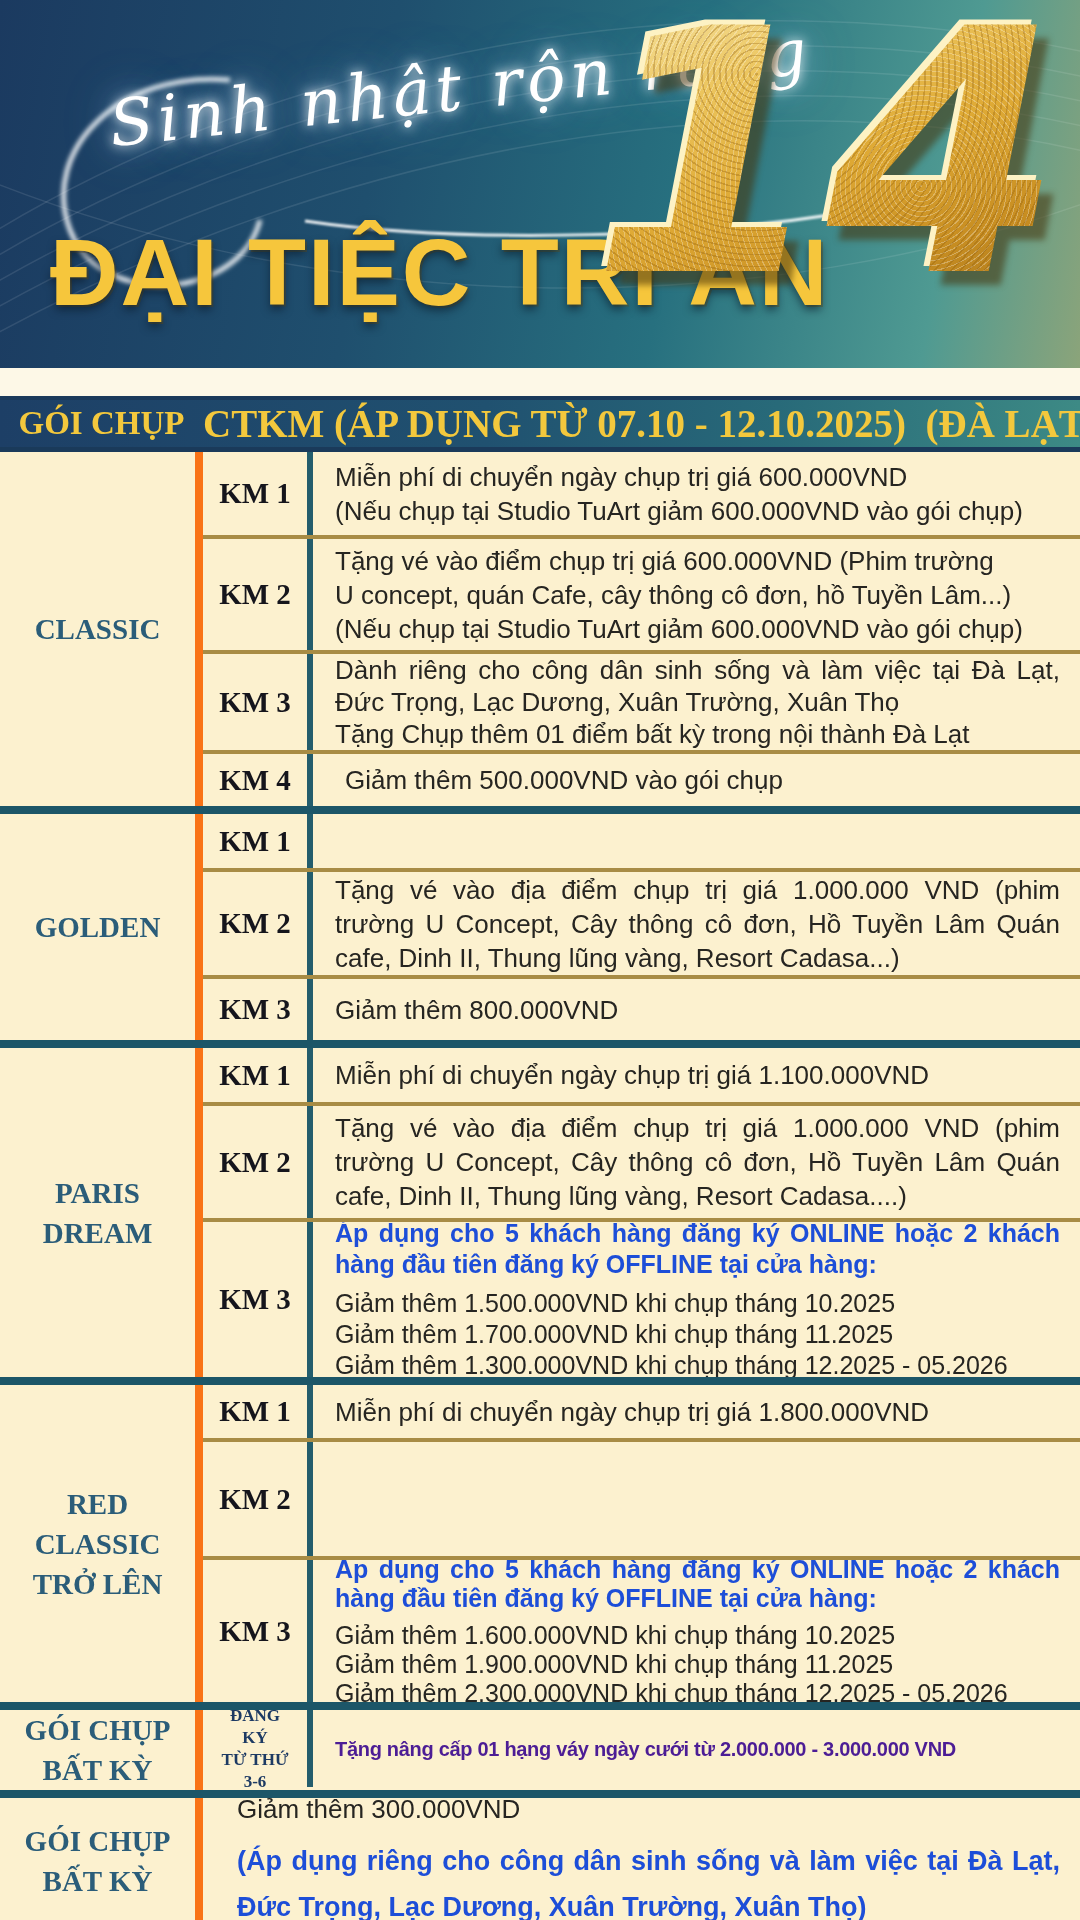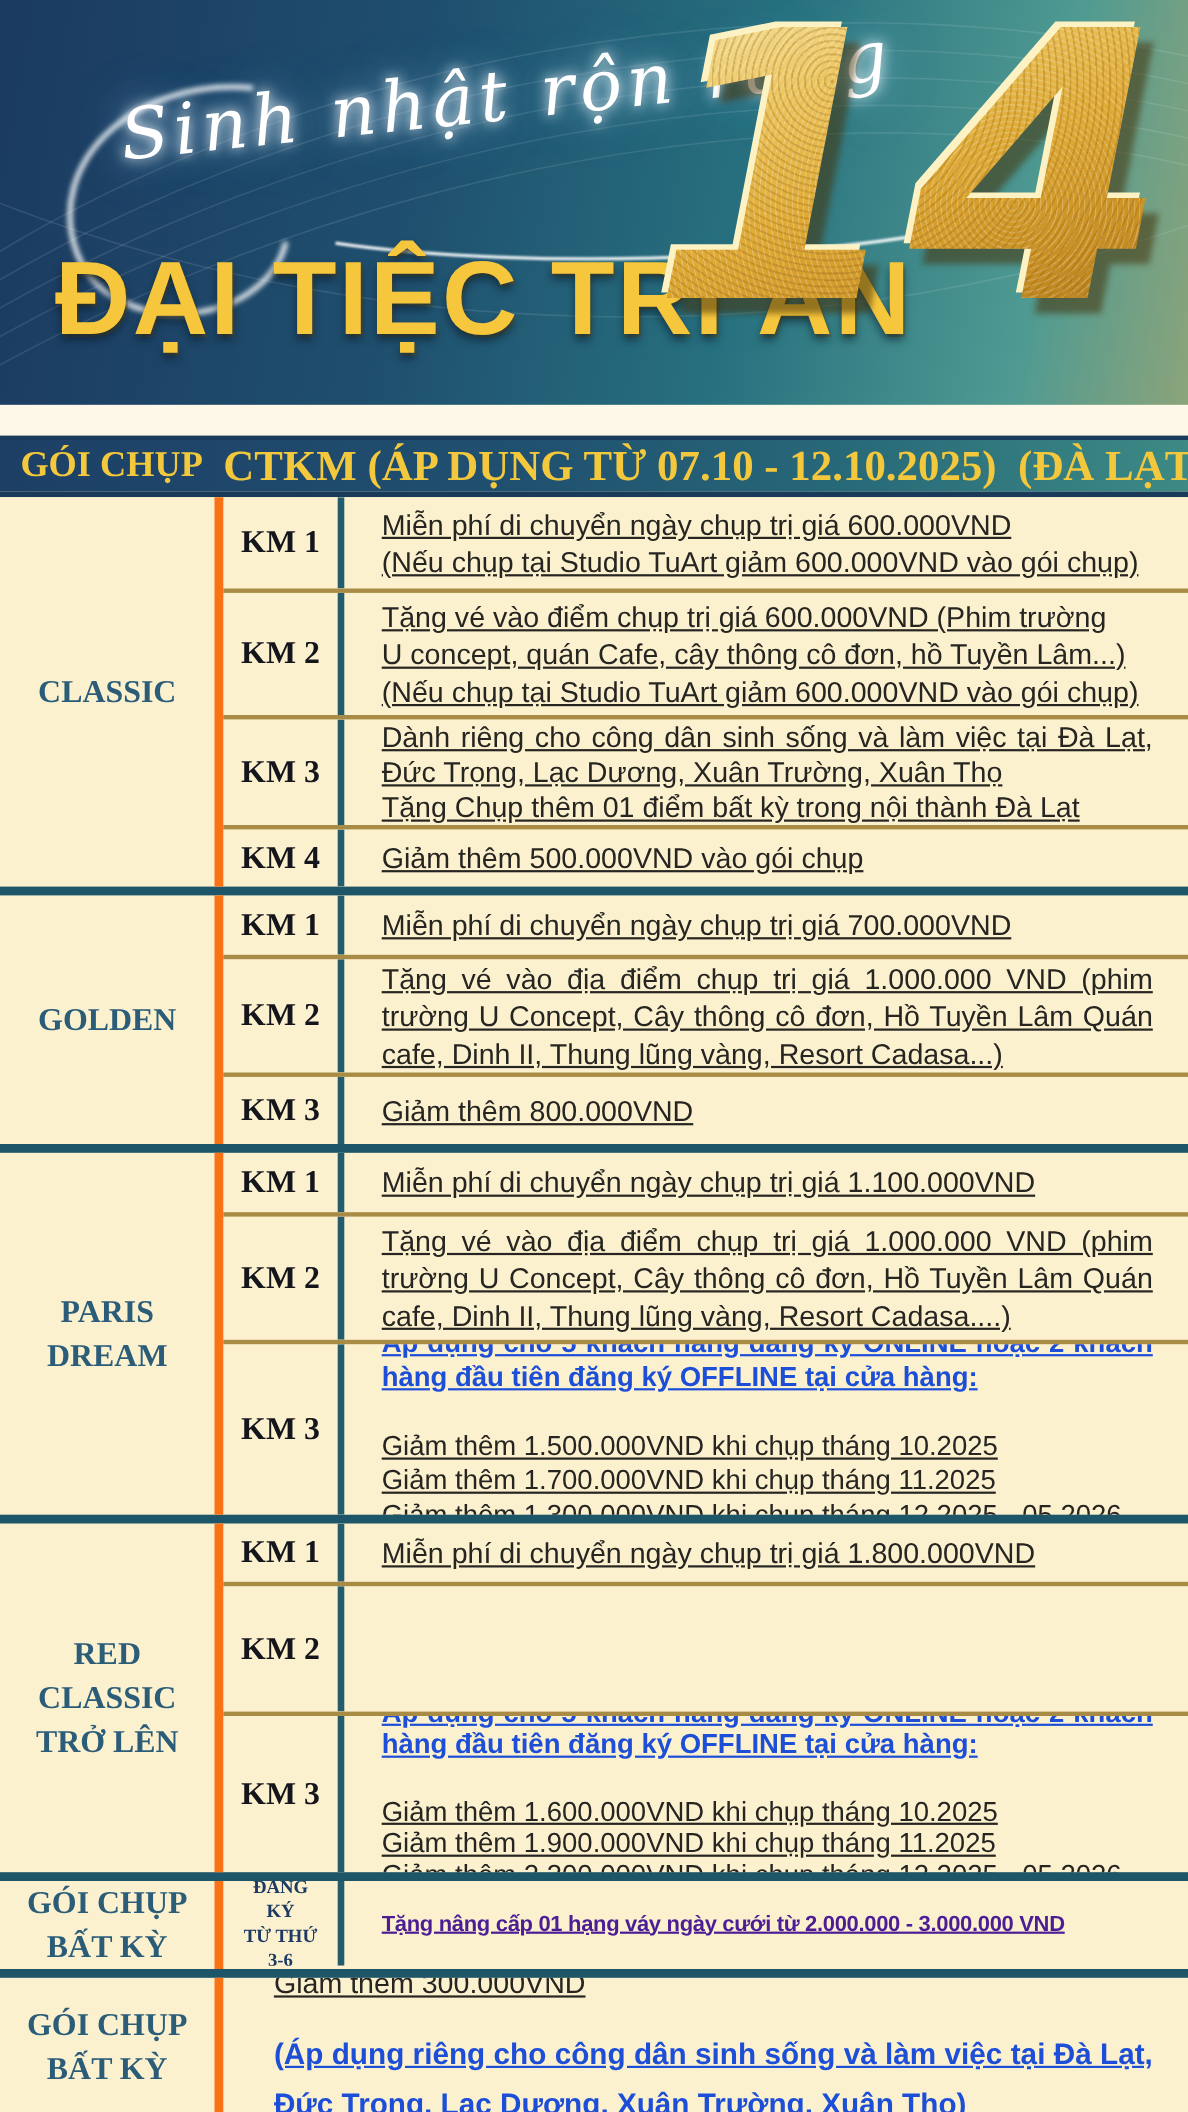--- a/index.html
+++ b/index.html
@@ -48,33 +48,33 @@
     color:#2b5d79;font-size:29px;line-height:40px;white-space:pre-line;padding:0 4px;}
   .rows{flex:1;display:flex;flex-direction:column;}
   .row{display:flex;overflow:hidden;}
   .row + .row{border-top:4px solid #a88c45;}
   .km{flex:0 0 110px;border-right:6px solid #235d6d;display:flex;align-items:center;justify-content:center;
     font-family:"Liberation Serif","DejaVu Serif",serif;font-weight:bold;color:#15151c;font-size:29px;
     text-align:center;white-space:pre-line;}
   .km.small{font-size:17px;line-height:22px;color:#1d3a63;padding:0 14px;}
   .content{flex:1;display:flex;flex-direction:column;justify-content:center;
     padding:4px 16px 4px 18px;font-size:26px;line-height:34px;color:#262521;}
-  .content p{margin:16px;white-space:pre-line;text-decoration:underline;}
+  .content p{margin:4px;white-space:pre-line;}
   p.j{text-align:justify;}
   p.b{font-weight:bold;color:#1d4ed8;}
   .lh32 p{line-height:32px;}
   .compact p{font-size:25px;line-height:31px;}
   .compact2 p{font-size:25px;line-height:29px;}
   .oneline p{white-space:nowrap;}
   .upg p{font-size:20px;font-weight:bold;letter-spacing:-0.3px;white-space:nowrap;color:#4c1d95;}
   .lastcell{padding-left:30px;}
   .lastcell p.b{font-size:27px;line-height:46px;margin-top:8px;}
   .section.bottom{border-bottom:6px solid #1c5668;}
 
-  .h83{height:83px;}.h115{height:115px;}.h100{height:100px;}.h56{height:56px;}
+  .h83{height:83px;}.h115{height:115px;}.h100{height:100px;}.h56{height:56px;gap:10px;}
   .h54{height:54px;}.h107{height:107px;}.h65{height:65px;}
   .h116{height:116px;}.h159{height:159px;}
   .h53{height:53px;}.h118{height:118px;}.h146{height:146px;}
   .h77{height:77px;}.h125{height:125px;}
 </style>
 </head>
 <body>
 
 <div class="hero">
   <svg class="arcs" width="1080" height="368" viewBox="0 0 1080 368">
@@ -151,23 +151,20 @@
         </div>
     </div>
   </div>
 </div>
 
 <div class="section bt">
   <div class="pkg">GOLDEN</div>
   <div class="rows">
     <div class="row h54">
       <div class="km">KM 1</div>
-      <div class="content oneline">
-          <p>Miễn phí di chuyển ngày chụp trị giá 700.000VND</p>
-        </div>
     </div>
     <div class="row h107">
       <div class="km">KM 2</div>
       <div class="content">
           <p class="j">Tặng vé vào địa điểm chụp trị giá 1.000.000 VND (phim trường U Concept, Cây thông cô đơn, Hồ Tuyền Lâm Quán cafe, Dinh II, Thung lũng vàng, Resort Cadasa...)</p>
         </div>
     </div>
     <div class="row h65">
       <div class="km">KM 3</div>
       <div class="content oneline">

